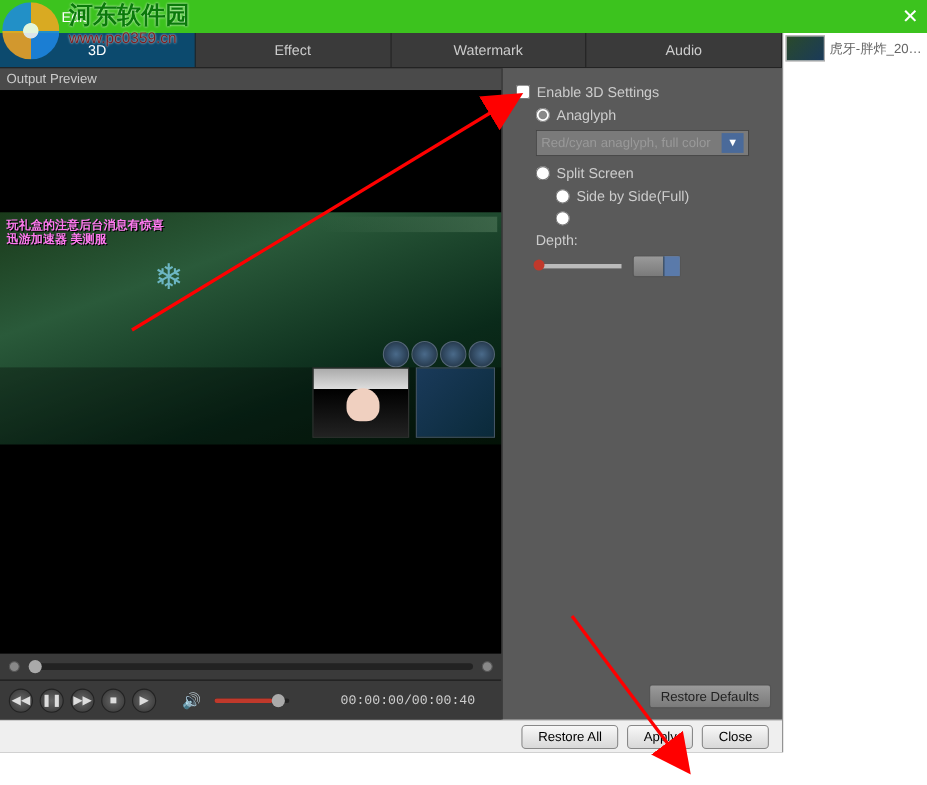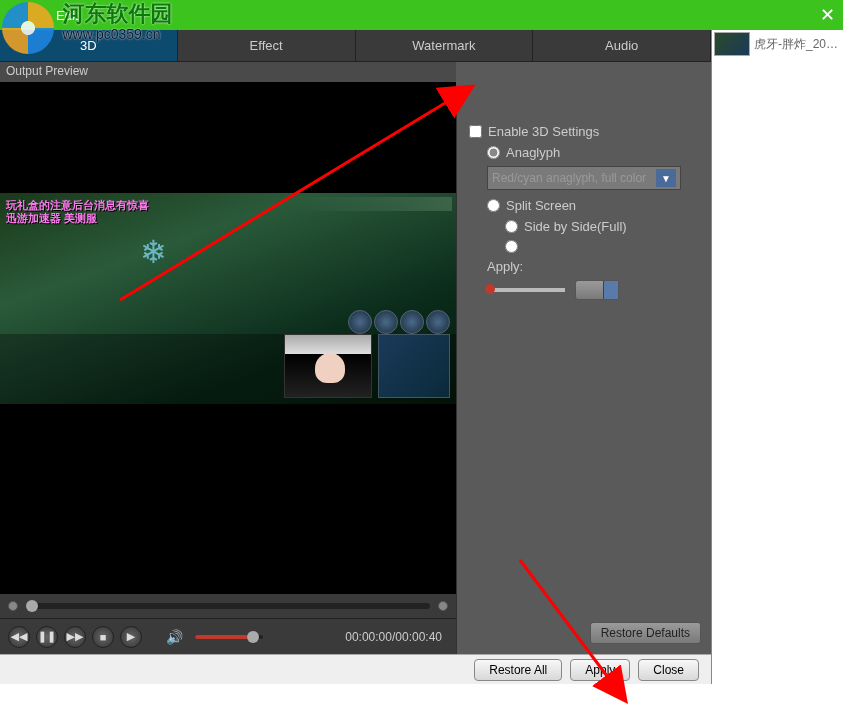--- a/index.html
+++ b/index.html
@@ -6,21 +6,21 @@
 body { background: #fff; width: 843px; height: 714px; overflow: hidden; position: relative; }
 
 .titlebar { background: #3cc31e; height: 30px; display: flex; align-items: center; padding: 0 24px; position: relative; }
 .titlebar .title { color: #fff; font-size: 13px; margin-left: 32px; }
 .titlebar .close-x { position: absolute; right: 8px; top: 4px; color: #fff; font-size: 18px; cursor: pointer; }
 
 .watermark { position: absolute; top: 2px; left: 2px; z-index: 100; pointer-events: none; }
 .watermark .logo { width: 52px; height: 52px; border-radius: 50%; background: radial-gradient(circle, #fff 18%, transparent 20%), conic-gradient(#f5a623 0 90deg, #1e88e5 90deg 180deg, #f5a623 180deg 270deg, #1e88e5 270deg 360deg); display: inline-block; vertical-align: top; opacity: 0.85; }
 .watermark .text { display: inline-block; vertical-align: top; margin-left: 4px; }
 .watermark .text .cn { color: #0a7a0a; font-size: 22px; font-weight: bold; line-height: 24px; text-shadow: 0 0 2px #fff; }
-.watermark .text .url { color: #0f172a; font-size: 14px; line-height: 16px; text-shadow: 0 0 2px #fff; }
+.watermark .text .url { color: #7f1d1d; font-size: 14px; line-height: 16px; text-shadow: 0 0 2px #fff; }
 
 .main-area { display: flex; height: 654px; }
 .editor { width: 711px; background: #5a5a5a; display: flex; flex-direction: column; }
 .sidebar-right { flex: 1; background: #fff; border-left: 1px solid #888; padding: 2px; }
 .sidebar-right .thumb-item { display: flex; align-items: center; gap: 4px; font-size: 12px; color: #666; }
 .sidebar-right .thumb { width: 36px; height: 24px; background: linear-gradient(135deg,#2a4a2a,#1a3a5a); border: 1px solid #aaa; }
 
 .tabs { display: flex; background: #3a3a3a; height: 32px; border-bottom: 1px solid #222; }
 .tab { flex: 1; color: #ccc; font-size: 13px; display: flex; align-items: center; justify-content: center; cursor: pointer; border-right: 1px solid #222; }
 .tab.active { background: #0c4a6e; color: #fff; }
@@ -44,23 +44,23 @@
 .seek-row .dot { width: 10px; height: 10px; border-radius: 50%; background: #888; border: 1px solid #555; }
 .seek-track { flex: 1; height: 6px; background: #222; border-radius: 3px; position: relative; }
 .seek-track .thumb { position: absolute; left: 0; top: -3px; width: 12px; height: 12px; background: #aaa; border-radius: 50%; }
 
 .controls-row { height: 36px; background: #3a3a3a; display: flex; align-items: center; padding: 0 8px; gap: 6px; border-top: 1px solid #222; }
 .ctrl-btn { width: 22px; height: 22px; border-radius: 50%; background: radial-gradient(circle,#666,#333); color: #ddd; display: flex; align-items: center; justify-content: center; font-size: 11px; cursor: pointer; border: 1px solid #222; }
 .vol-icon { color: #ccc; margin-left: 18px; font-size: 14px; }
 .vol-track { width: 68px; height: 4px; background: #222; border-radius: 2px; position: relative; margin-left: 6px; }
 .vol-track .fill { position: absolute; left: 0; top: 0; bottom: 0; width: 78%; background: #c0392b; border-radius: 2px; }
 .vol-track .knob { position: absolute; left: 76%; top: -4px; width: 12px; height: 12px; background: #aaa; border-radius: 50%; }
-.timecode { margin-left: auto; color: #ccc; font-size: 12px; font-family: Liberation Sans, sans-serif; margin-right: 6px; }
-
-.settings-side { flex: 1; background: #5a5a5a; padding: 14px 12px; color: #ccc; font-size: 13px; border-left: 1px solid #333; position: relative; margin-top: 48px; }
+.timecode { margin-left: auto; color: #ccc; font-size: 12px; font-family: Liberation Mono, monospace; margin-right: 16px; }
+
+.settings-side { flex: 1; background: #5a5a5a; padding: 14px 12px; color: #ccc; font-size: 13px; border-left: 1px solid #333; position: relative; }
 .settings-side label { display: flex; align-items: center; gap: 6px; margin-bottom: 6px; }
 .settings-side .sub { margin-left: 18px; }
 .settings-side input[type=checkbox], .settings-side input[type=radio] { accent-color: #888; }
 .combo { width: 194px; height: 24px; background: #7a7a7a; border: 1px solid #444; color: #999; font-size: 12px; padding: 2px 4px; display: flex; align-items: center; justify-content: space-between; margin: 4px 0 8px 18px; }
 .combo .arrow-btn { width: 20px; height: 18px; background: #4a6a9a; color: #fff; display: flex; align-items: center; justify-content: center; font-size: 10px; }
 .depth-row { margin: 6px 0 0 18px; display: flex; align-items: center; gap: 10px; }
 .depth-track { width: 78px; height: 4px; background: #bbb; position: relative; }
 .depth-track .knob { position: absolute; left: -2px; top: -4px; width: 10px; height: 10px; background: #c0392b; border-radius: 50%; }
 .depth-slider { width: 44px; height: 20px; background: linear-gradient(#9a9a9a,#7a7a7a); border: 1px solid #555; border-radius: 3px; position: relative; }
 .depth-slider::after { content:""; position:absolute; right:0; top:0; bottom:0; width:14px; background:#5a7aaa; border-left:1px solid #345; }
@@ -162,21 +162,21 @@
         </label>
         <div class="sub">
           <label class="sub">
               <input type="radio" name="ss" style="">
               <span>Side by Side(Full)</span>
             </label>
           <label class="sub">
               <input type="radio" name="ss" style="">
             </label>
         </div>
-        <div class="sub" style="margin-top:4px">Apply:</div>
+        <div class="sub" style="margin-top:4px">Depth:</div>
         <div class="depth-row">
           <div class="depth-track">
               <span class="knob"></span>
             </div>
           <div class="depth-slider"></div>
         </div>
         <button class="btn restore-def">Restore Defaults</button>
       </div>
     </div>
 

